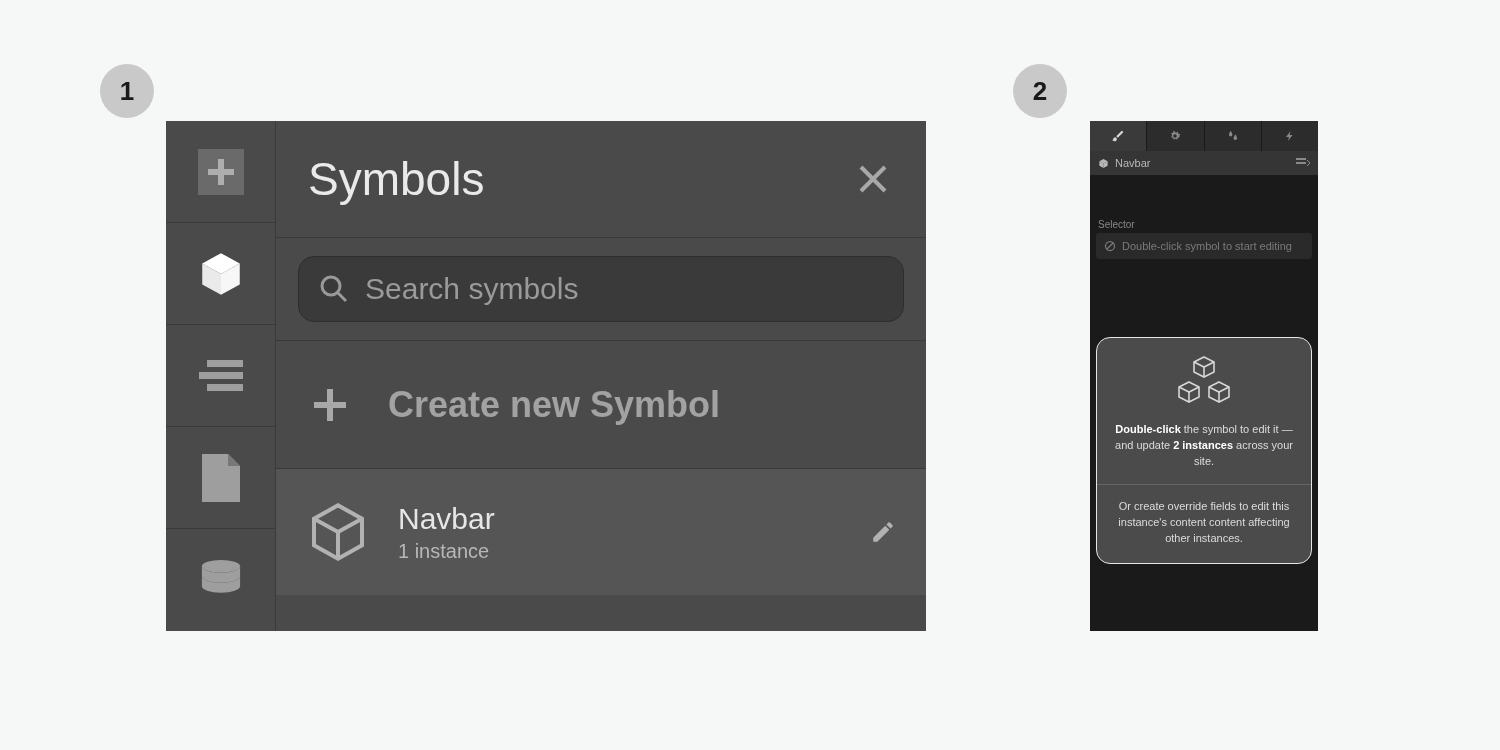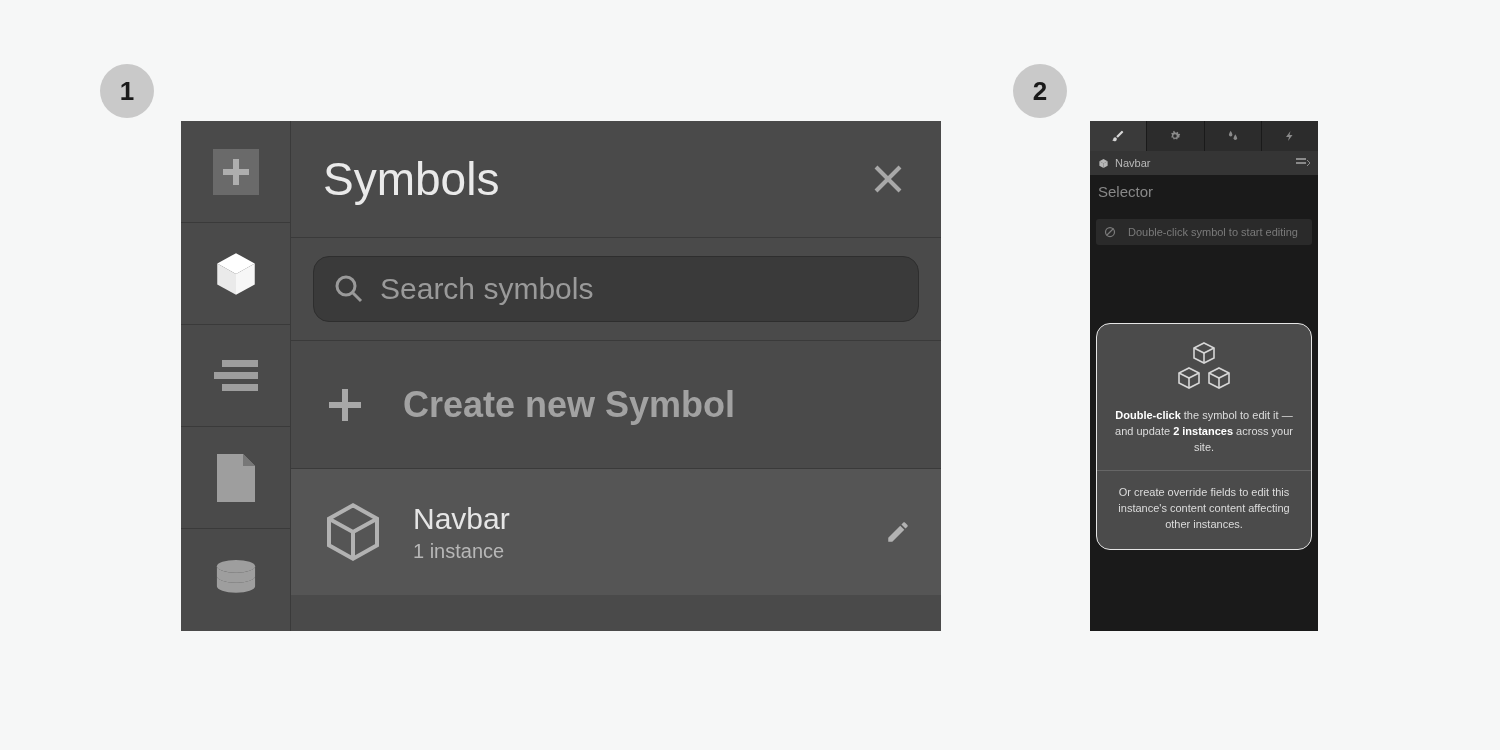--- a/index.html
+++ b/index.html
@@ -22,21 +22,21 @@
   align-items: center;
   justify-content: center;
   font-size: 26px;
   font-weight: 700;
   color: #1a1a1a;
 }
 
 
 .panel1 {
   position: absolute;
-  left: 181px;
+  left: 166px;
   top: 121px;
   width: 760px;
   height: 510px;
   background: #4a4a4a;
   display: flex;
   overflow: hidden;
 }
 
 .side-icons {
   width: 110px;
@@ -180,32 +180,33 @@
   align-items: center;
   padding: 0 8px;
   gap: 6px;
   color: #b8b8b8;
   font-size: 11px;
   justify-content: space-between;
 }
 .bc-left { display: flex; align-items: center; gap: 6px; }
 
 .selector-label {
-  font-size: 15px;
+  font-size: 10px;
   color: #888;
-  padding: 8px 8px 19px 8px;
+  padding: 8px 8px 3px 8px;
+  margin-top: 36px;
 }
 .selector-box {
   margin: 0 6px;
   background: #2a2a2a;
   border-radius: 3px;
   height: 26px;
   display: flex;
   align-items: center;
-  gap: 12px;
+  gap: 6px;
   padding: 0 8px;
   color: #7a7a7a;
   font-size: 11px;
 }
 
 .info-card {
   margin: 78px 6px 0 6px;
   border: 1.5px solid #e6e6e6;
   border-radius: 14px;
   background: #4b4b4b;

